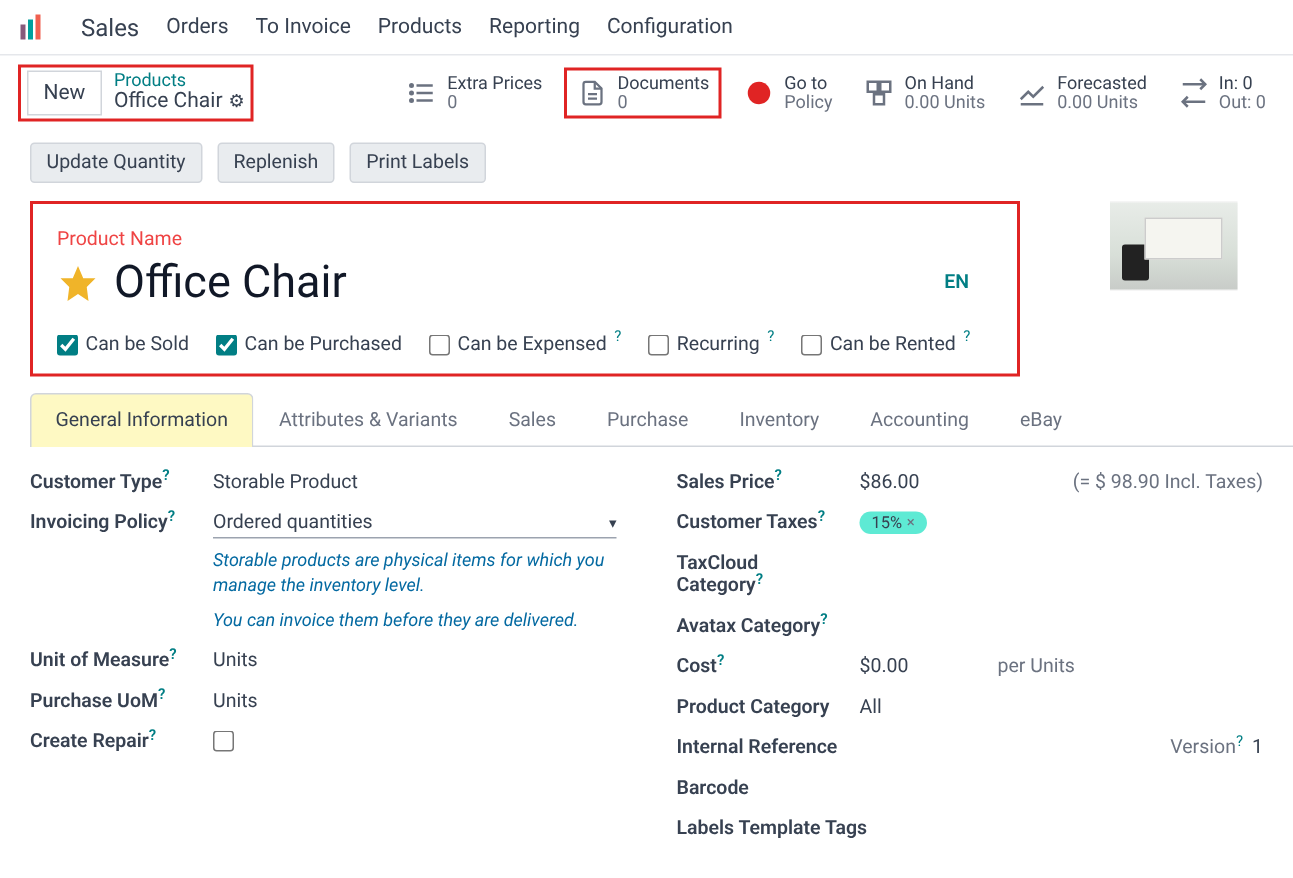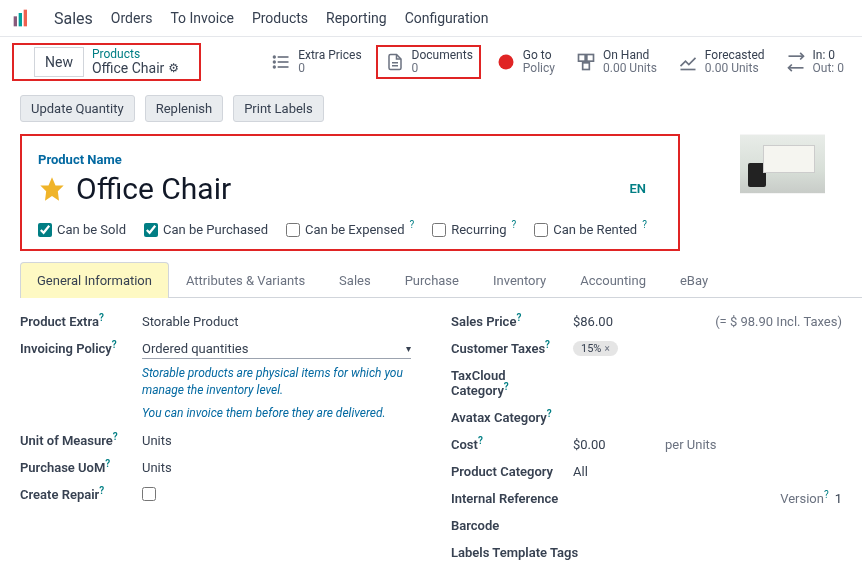--- a/index.html
+++ b/index.html
@@ -7,51 +7,51 @@
   .topbar { display: flex; align-items: center; gap: 18px; padding: 8px 12px; border-bottom: 1px solid #e5e7eb; }
   .logo { width: 20px; height: 20px; }
   .topbar .app-name { font-size: 16px; color: #374151; font-weight: 400; margin-left:4px; }
   .topbar .nav-item { font-size: 14px; color: #374151; cursor: pointer; }
   .subbar { display: flex; align-items: center; gap: 12px; padding: 6px 12px; }
   .new-btn { border: 1px solid #d1d5db; background:#fff; padding: 6px 10px; font-size: 14px; cursor: pointer; color:#374151; }
   .breadcrumb { display:flex; flex-direction:column; line-height:1.1; }
   .breadcrumb .bc-parent { font-size: 12px; color:#017e84; }
   .breadcrumb .bc-current { font-size: 14px; color:#374151; display:flex; align-items:center; gap:4px; }
   .red-box { border: 2px solid #e02424; }
-  .subbar-left { display:flex; align-items:center; gap:8px; padding:2px 20px; }
+  .subbar-left { display:flex; align-items:flex-start; gap:8px; padding:2px 4px; }
   .stat-buttons { display:flex; gap:8px; margin-left:auto; }
   .stat-btn { display:flex; align-items:center; gap:6px; padding:2px 6px; cursor:pointer; font-size:12px; color:#374151; }
   .stat-btn .icon { width:22px; height:22px; display:flex; align-items:center; justify-content:center; color:#6b7280; flex-shrink:0;}
   .stat-btn .lines { display:flex; flex-direction:column; line-height:1.1; }
   .stat-btn .val { color:#6b7280; }
   .action-bar { padding:8px 12px 12px 20px; display:flex; gap:10px; }
   .action-btn { background:#e9ecef; border:1px solid #d1d5db; padding:5px 10px; font-size:13px; color:#374151; cursor:pointer; border-radius:3px;}
   .product-box { padding:16px 16px 12px 16px; position:relative; }
-  .product-label { font-size:13px; color:#0369a1; font-weight:700; }
+  .product-label { font-size:13px; color:#ef4444; font-weight:400; }
   .product-row { display:flex; align-items:center; gap:10px; margin-top:4px;}
   .star { color:#f0b429; width:28px; height:28px; }
   .product-name { font-size:30px; color:#111827; }
   .lang-badge { margin-left:auto; color:#017e84; font-weight:600; font-size:13px; margin-right:16px;}
   .checks { display:flex; gap:18px; margin-top:16px; font-size:13px; flex-wrap:wrap; align-items:center;}
   .check { display:flex; align-items:center; gap:5px; }
   .check input { width:14px; height:14px; accent-color:#017e84; }
   .help-q { color:#017e84; font-size:10px; position:relative; top:-5px; }
   .thumb { position:absolute; right:-124px; top:16px; width:85px; height:60px; background:#f5f5f5; display:flex; align-items:center; justify-content:center; }
   .tabs { display:flex; border-bottom:1px solid #d1d5db; margin-top:10px; margin-left:20px;}
   .tab { padding:10px 16px; font-size:13px; color:#6b7280; cursor:pointer; border:1px solid transparent; border-bottom:none; position:relative; top:1px;}
   .tab.active { color:#374151; border-color:#d1d5db; border-top-left-radius:4px; border-top-right-radius:4px; background:#fef9c3;}
   .form { display:flex; gap:40px; padding:16px 20px 0 20px; font-size:13px; }
   .col { flex:1; display:flex; flex-direction:column; gap:12px;}
   .field { display:flex; gap:12px; align-items:flex-start;}
   .field .lbl { width:110px; color:#374151; font-weight:600; flex-shrink:0; }
   .field .val { color:#374151; }
   .helper { color:#0369a1; font-style:italic; font-size:12px; line-height:1.4; margin-left:122px; margin-top:-6px;}
   .select-line { border-bottom:1px solid #9ca3af; padding-bottom:2px; display:flex; justify-content:space-between; align-items:center; width:100%;}
   .chev { font-size:10px; color:#374151;}
-  .tag { background:#e5e5e5; border-radius:10px; padding:1px 8px; font-size:11px; display:inline-flex; align-items:center; gap:3px;}
+  .tag { background:#5eead4; border-radius:10px; padding:1px 8px; font-size:11px; display:inline-flex; align-items:center; gap:3px;}
   .tag .x { font-size:10px; color:#6b7280;}
   .right-extra { color:#6b7280;}
   .cb { width:14px; height:14px; border:1px solid #9ca3af;}
   .gear { font-size:12px; color:#374151;}
   .thumb-img{width:85px;height:58px;background:linear-gradient(180deg,#e8ece8 0%,#d8dfd8 60%,#c8ccc8 100%);position:relative;}
   .thumb-img::before{content:"";position:absolute;left:8px;bottom:6px;width:18px;height:24px;background:#222;border-radius:2px;}
   .thumb-img::after{content:"";position:absolute;right:10px;top:10px;width:50px;height:26px;background:#f5f5f0;border:1px solid #ccc;}
   .product-outer{display:flex; align-items:flex-start; margin-left:20px;}
 </style>
 </head>
@@ -220,21 +220,21 @@
   <div class="tab">Purchase</div>
   <div class="tab">Inventory</div>
   <div class="tab">Accounting</div>
   <div class="tab">eBay</div>
 </div>
 
 <div class="form">
 
   <div class="col">
     <div class="field">
-      <span class="lbl"><span>Product Extra</span><span class="help-q">?</span></span>
+      <span class="lbl"><span>Customer Type</span><span class="help-q">?</span></span>
       <span class="val">Storable Product</span>
     </div>
     <div class="field">
       <span class="lbl"><span>Invoicing Policy</span><span class="help-q">?</span></span>
       <span class="val select-line">
           <span>Ordered quantities</span>
           <span class="chev">▾</span>
         </span>
     </div>
     <div class="helper">Storable products are physical items for which you manage the inventory level.</div>

